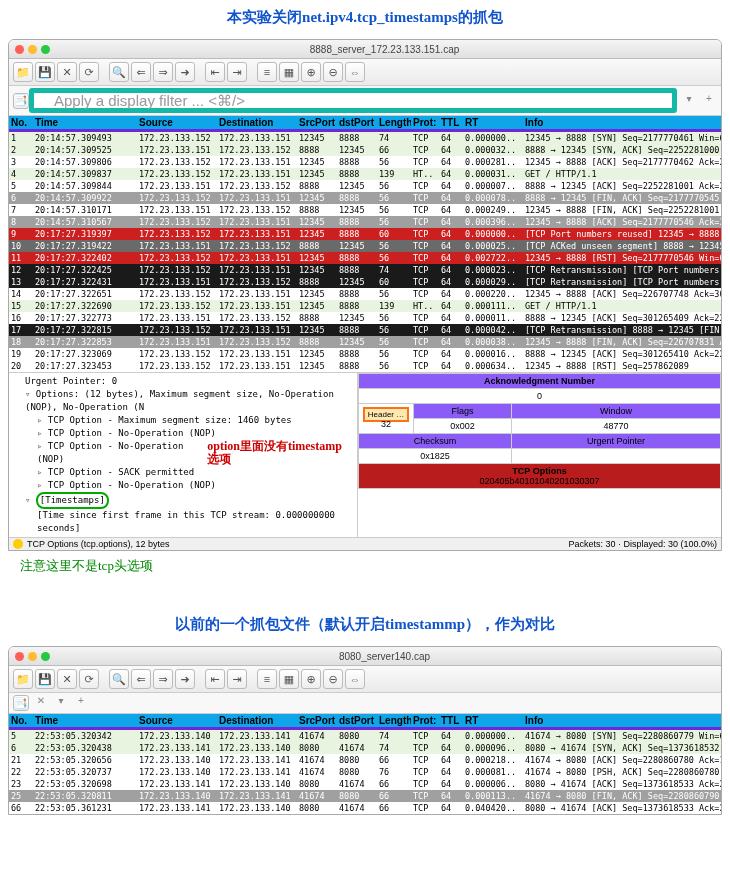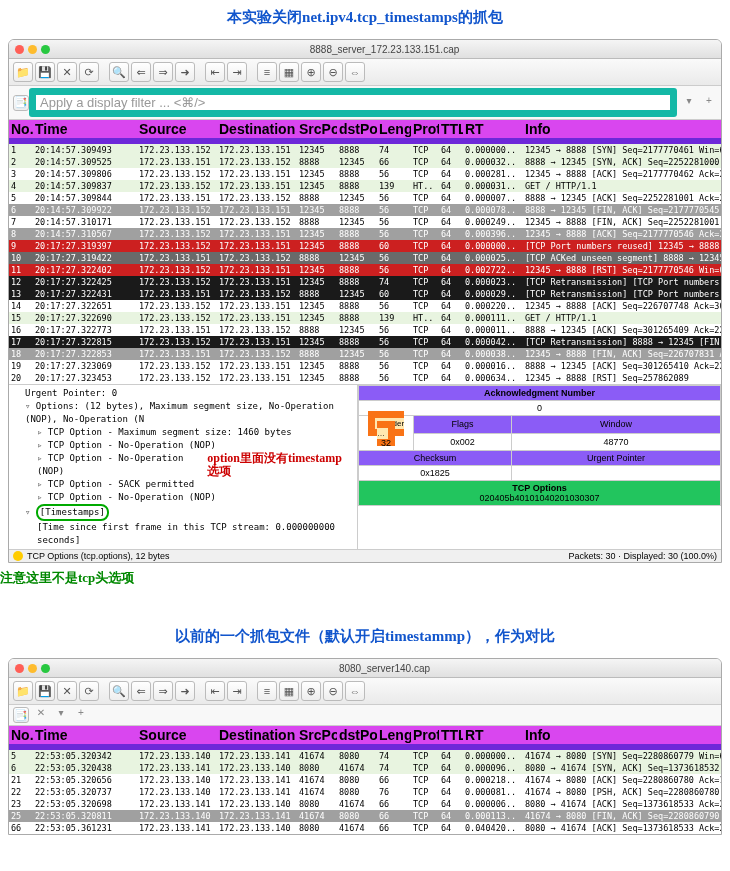--- a/index.html
+++ b/index.html
@@ -1,47 +1,47 @@
 <!DOCTYPE html>
 <html><head>
 <meta charset="utf-8">
 <style>
 body{margin:0;font-family:Arial,sans-serif;font-size:10px;background:#fff;width:730px}
 .title{color:#1155cc;font-family:"Comic Sans MS",cursive;font-size:15px;font-weight:bold;text-align:center;padding:8px 0}
 .anno{color:#cc0000;font-family:"Comic Sans MS",cursive;font-size:14px;font-weight:bold}
-.anno-green{color:#008800;font-family:"Comic Sans MS",cursive;font-size:13px;font-weight:bold;padding:2px 0}
+.anno-green{color:#008800;font-family:"Comic Sans MS",cursive;font-size:13px;font-weight:normal;padding:2px 20px}
 .macwin{border:1px solid #aaa;border-radius:6px 6px 0 0;margin:4px 8px;overflow:hidden;background:#fff}
 .titlebar{background:linear-gradient(#f5f5f5,#e0e0e0);height:18px;display:flex;align-items:center;padding:0 6px;font-size:10px;border-bottom:1px solid #bbb}
 .dot{width:9px;height:9px;border-radius:50%;margin-right:4px}
 .dr{background:#ff5f57}.dy{background:#febc2e}.dg{background:#28c840}
 .wintitle{flex:1;text-align:center;color:#444}
 .toolbar{display:flex;padding:3px 4px;background:linear-gradient(#fafafa,#eaeaea);border-bottom:1px solid #ccc;gap:2px}
 .tbtn{width:18px;height:18px;border:1px solid #bbb;border-radius:3px;background:linear-gradient(#fff,#eee);display:flex;align-items:center;justify-content:center;font-size:11px;color:#555}
 .tsep{width:6px}
 .filter{display:flex;align-items:center;padding:2px 4px;background:#f8f8f8;border-bottom:1px solid #ccc}
-.filter-box{flex:1;border:7px solid #14b8a6;background:#fff;padding:1px 4px;font-size:13px;color:#999;border-radius:3px;height:13px;line-height:13px}
+.filter-box{flex:1;border:5px solid #14b8a6;background:#fff;padding:1px 20px;font-size:15px;color:#999;border-radius:3px;height:13px;line-height:13px}
 .filter-green{background:#c8f0c8;color:#333}
 .filter-btn{width:16px;height:16px;margin-left:4px;color:#888;text-align:center}
-.pkt-hdr{display:flex;background:#d946ef;font-size:14px;font-weight:bold;border-bottom:6px solid #6d28d9}
+.pkt-hdr{display:flex;background:#0ea5e9;font-size:10px;font-weight:bold;border-bottom:3px solid #6d28d9}
 .pkt-hdr div,.row div{padding:1px 2px;white-space:nowrap;overflow:hidden}
 .c-no{width:20px}.c-time{width:100px}.c-src{width:76px}.c-dst{width:76px}.c-sp{width:36px}.c-dp{width:36px}.c-len{width:30px}.c-pro{width:24px}.c-ttl{width:20px}.c-rt{width:56px}.c-info{flex:1}
 .row{display:flex;font-size:8.5px;font-family:Menlo,monospace}
 .r-lg{background:#e8f4e0}.r-w{background:#fff}.r-g{background:#a0a0a0;color:#fff}.r-dg{background:#6a6a6a;color:#fff}.r-r{background:#cc2020;color:#fff}.r-bk{background:#1a1a1a;color:#fff}
 .detail-split{display:flex;border-top:1px solid #ccc}
 .tree{flex:1;font-family:Menlo,monospace;font-size:9px;padding:2px 4px;line-height:13px;max-width:340px}
 .tree .ind1{padding-left:12px}.tree .ind2{padding-left:24px}
 .tree .caret::before{content:"▹ ";color:#666}
 .tree .caret-d::before{content:"▿ ";color:#666}
 .hl-g{border:2px solid #00aa00;border-radius:8px;display:inline-block;padding:0 2px}
 .side{flex:1;border-left:1px solid #ccc;font-size:9px}
 .side table{width:100%;border-collapse:collapse}
 .side td,.side th{border:1px solid #ccc;padding:2px;text-align:center;font-size:9px}
 .side .hdr{background:#8b5cf6}
-.side .opt{background:#22c55e}
-.hlabel{background:#ffe8b0;border:7px solid #f97316;padding:1px 3px;font-size:8px}
+.side .opt{background:#b91c1c}
+.hlabel{background:#ffe8b0;border:2px solid #f97316;padding:1px 3px;font-size:8px}
 .status{display:flex;background:#f0f0f0;border-top:1px solid #ccc;font-size:9px;padding:1px 4px}
 .status .y{width:10px;height:10px;background:#ffcc00;border-radius:50%;margin-right:4px}
 .status span{flex:1}
 </style>
 </head>
 <body>
 
 <div class="title">本实验关闭net.ipv4.tcp_timestamps的抓包</div>
 
 <div class="macwin">

